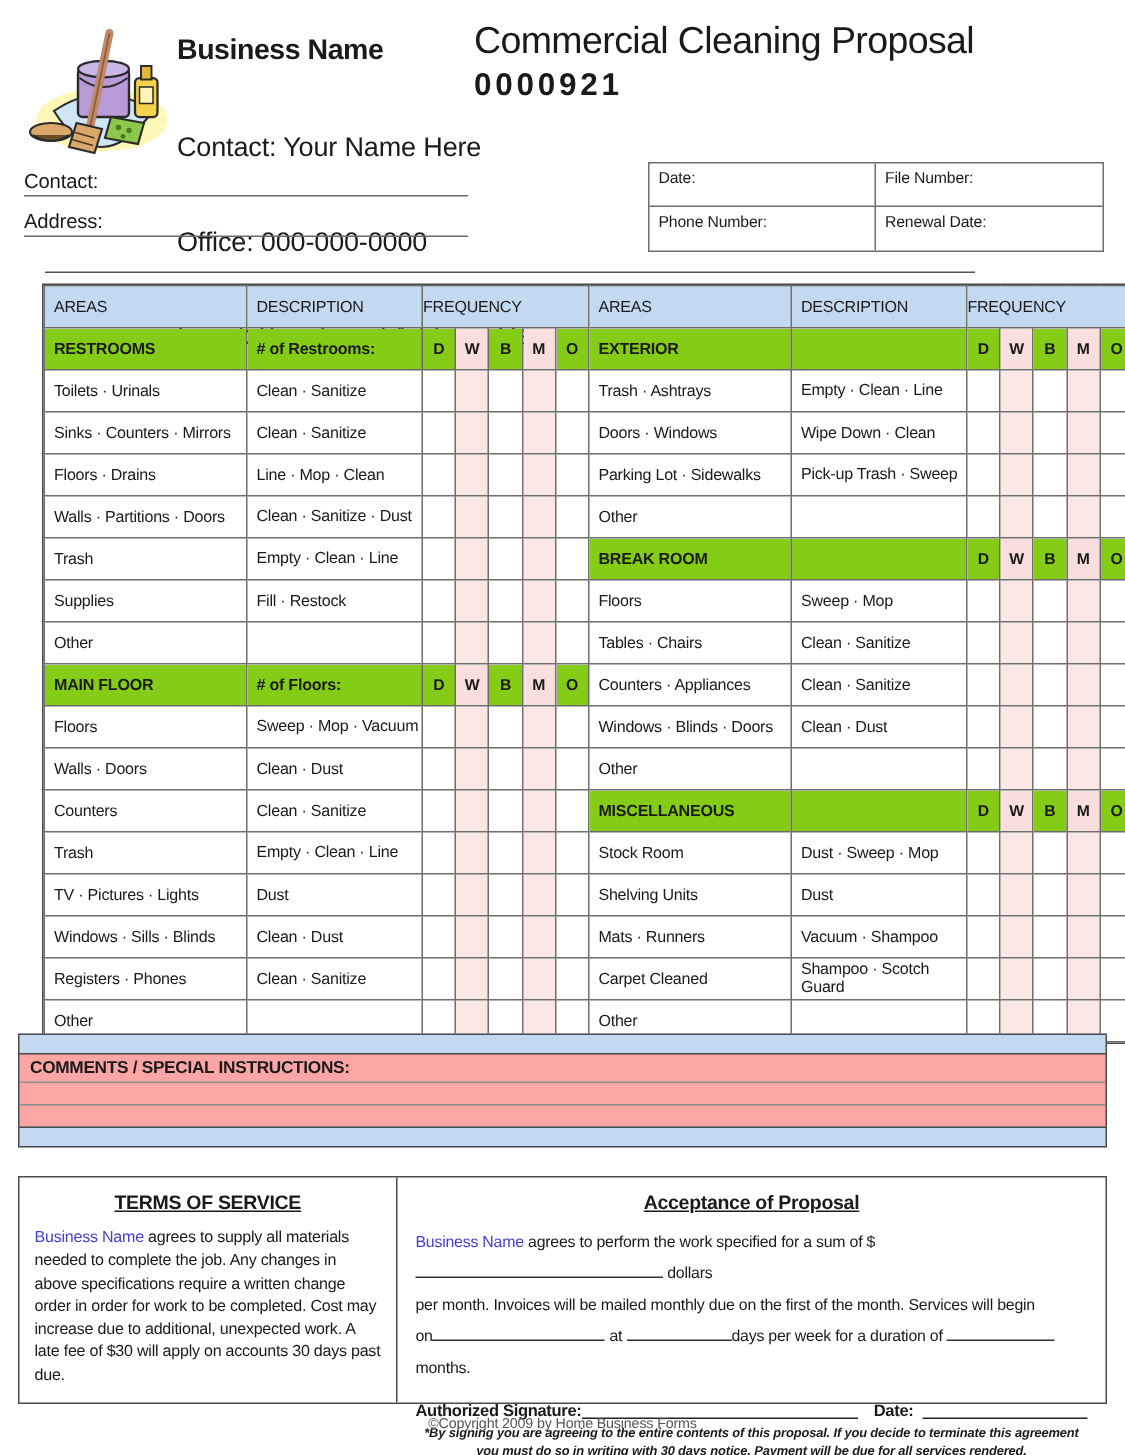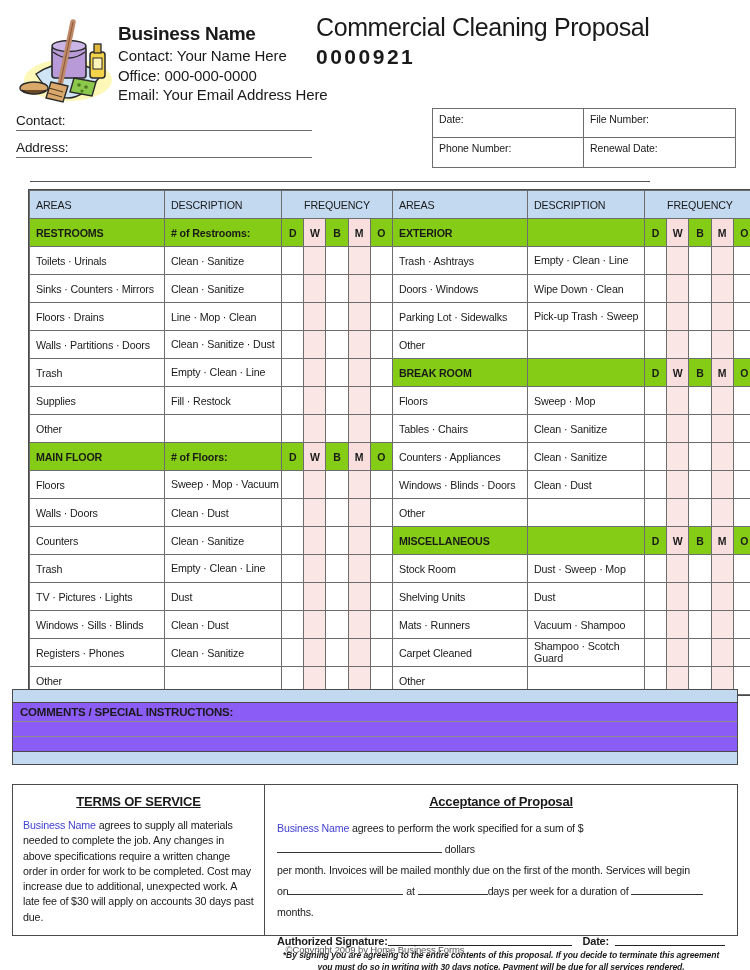--- a/index.html
+++ b/index.html
@@ -13,21 +13,21 @@
   .page{position:relative;width:750px;height:970px;}
 
   
   .header{position:absolute;left:0;top:0;width:750px;height:172px;}
 
   .logo{position:absolute;left:18px;top:16px;width:100px;height:92px;}
   .logo svg{display:block;}
 
   .biz-block{position:absolute;left:118px;top:22px;width:260px;}
   .biz-name{font-size:19px;font-weight:bold;letter-spacing:-.3px;line-height:24px;}
-  .biz-line{font-size:15px;line-height:19.5px;letter-spacing:-.1px;}
+  .biz-line{font-size:18px;line-height:19.5px;letter-spacing:-.1px;margin-top:43px;}
 
   .field-line{position:absolute;left:16px;width:296px;border-bottom:1.3px solid #6a6a6a;
               font-size:13.5px;padding-bottom:2px;letter-spacing:-.1px;}
   .fl-contact{top:113px;}
   .fl-address{top:140px;}
 
   .title-wrap{position:absolute;right:14px;top:12px;text-align:left;width:420px;}
   .doc-title{font-size:25px;letter-spacing:-.4px;line-height:30px;}
   .doc-num{font-size:21px;font-weight:bold;letter-spacing:2.5px;line-height:26px;margin-top:2px;}
 
@@ -46,36 +46,36 @@
         border:1.3px solid #4a4a4a;box-sizing:border-box;}
   table.tbl{border-collapse:collapse;width:100%;table-layout:fixed;}
   table.tbl td{border:1px solid #6d6d6d;font-size:10.7px;
                padding:0 0 0 6px;height:27px;letter-spacing:-.15px;
                vertical-align:middle;overflow:hidden;}
 
   
   col.c-area{width:135px;} col.c-desc{width:117px;} col.c-f{width:22.2px;}
 
   .hdr{background:#c3d9f0;font-size:11px;letter-spacing:.1px;}
-  .hdr.freq{text-align:center;padding-left:0;}
+  .hdr.freq{text-align:left;padding-left:0;}
   .sec{background:#84cc16;font-weight:bold;font-size:11px;}
   .sec.dwbmo{text-align:center;padding-left:0;font-weight:bold;font-size:10.5px;}
   .pinkcol{background:#fbe6e6;}
   .pinkcol.sec{background:#f9dede;}
   .blank{padding-left:0;}
   .wrap2{font-size:10.2px;line-height:11.5px;padding-top:2px;white-space:normal;}
 
   
   .blue-band{position:absolute;left:12px;width:726px;height:14px;
              background:#c3d9f0;border:1.2px solid #4a4a4a;box-sizing:border-box;}
   .band-top{top:689px;}
   .band-bot{top:751px;}
 
   .comments{position:absolute;left:12px;top:702px;width:726px;height:50px;
-            border:1.2px solid #4a4a4a;box-sizing:border-box;background:#8b5cf6;}
+            border:1.2px solid #4a4a4a;box-sizing:border-box;background:#fca5a5;}
   .cm-title{font-size:11.5px;font-weight:bold;letter-spacing:-.2px;
             padding:3px 0 0 7px;height:19px;border-bottom:1px solid #8d8d8d;box-sizing:border-box;}
   .cm-line{height:15px;border-bottom:1px solid #8d8d8d;box-sizing:border-box;}
   .cm-line.last{border-bottom:none;}
 
   
   .bottom{position:absolute;left:12px;top:784px;width:726px;height:152px;
           border:1.3px solid #4a4a4a;box-sizing:border-box;display:flex;background:#fff;}
   .tos{width:252px;border-right:1.3px solid #4a4a4a;box-sizing:border-box;padding:9px 10px 0 10px;}
   .acc{flex:1;box-sizing:border-box;padding:9px 12px 0 12px;}

